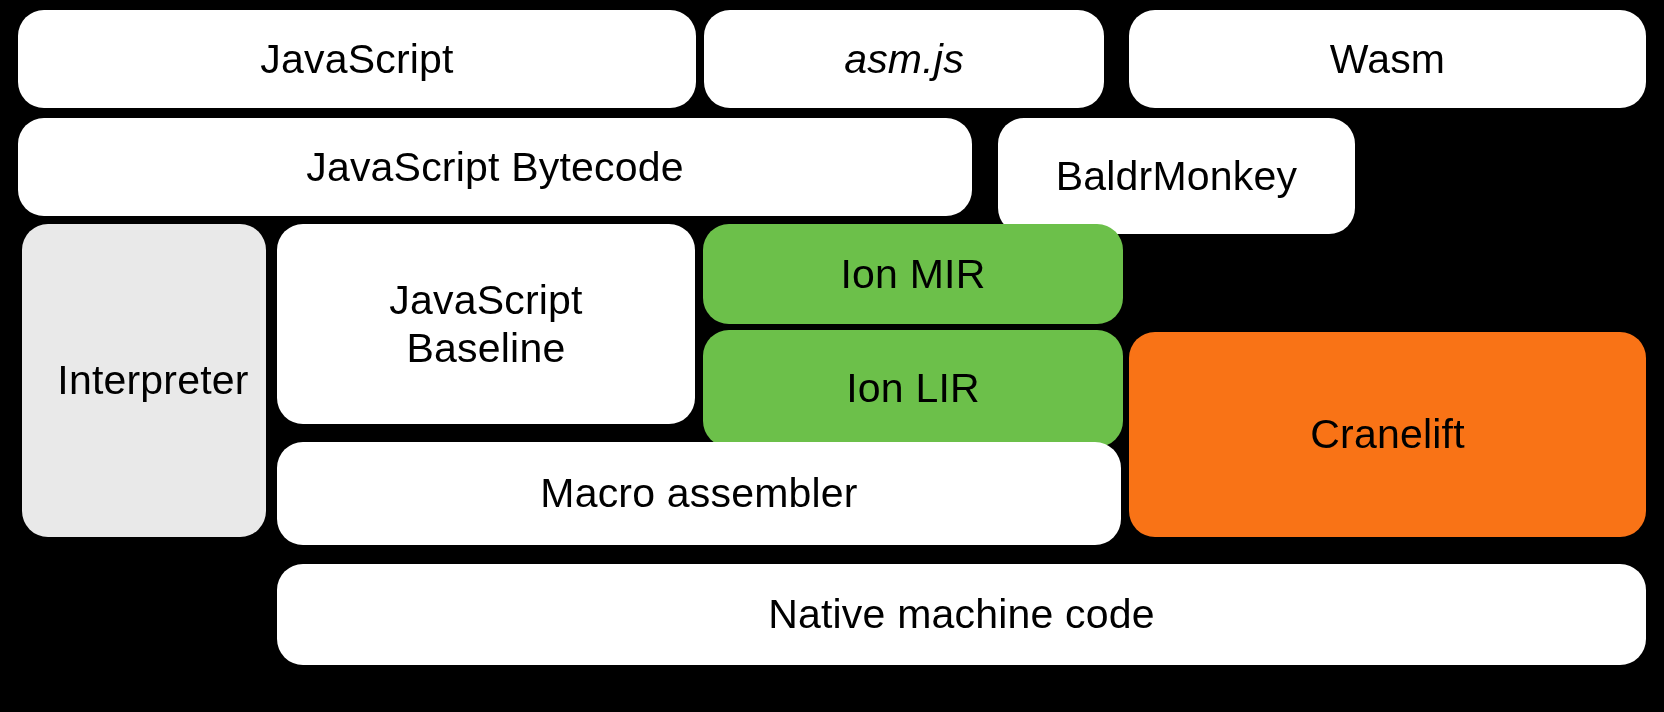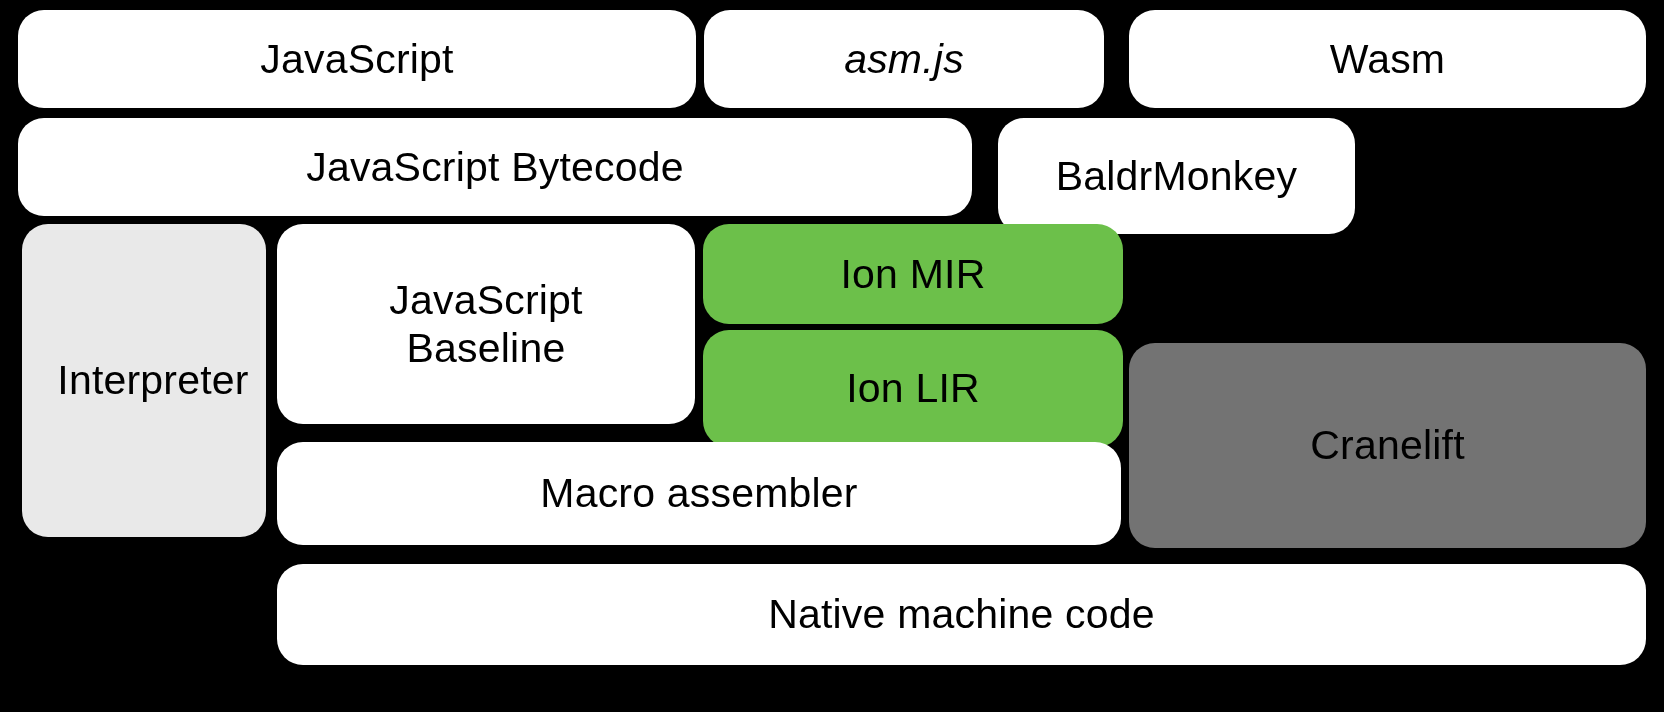--- a/index.html
+++ b/index.html
@@ -29,21 +29,21 @@
     font-weight: 400;
     line-height: 1.18;
     letter-spacing: 0.2px;
     white-space: pre-line;
     padding: 2px 10px;
     user-select: none;
   }
   .fill-white  { background: #ffffff; }
   .fill-grey   { background: #e9e9e9; }
   .fill-green  { background: #6cc04a; }
-  .fill-pink   { background: #737373; margin-top: 11px; }
+  .fill-pink   { background: #f97316; }
   .node-label {
     display: block;
     white-space: pre-line;
   }
 </style>
 </head>
 <body>
 
 <div id="diagram-root">
 

